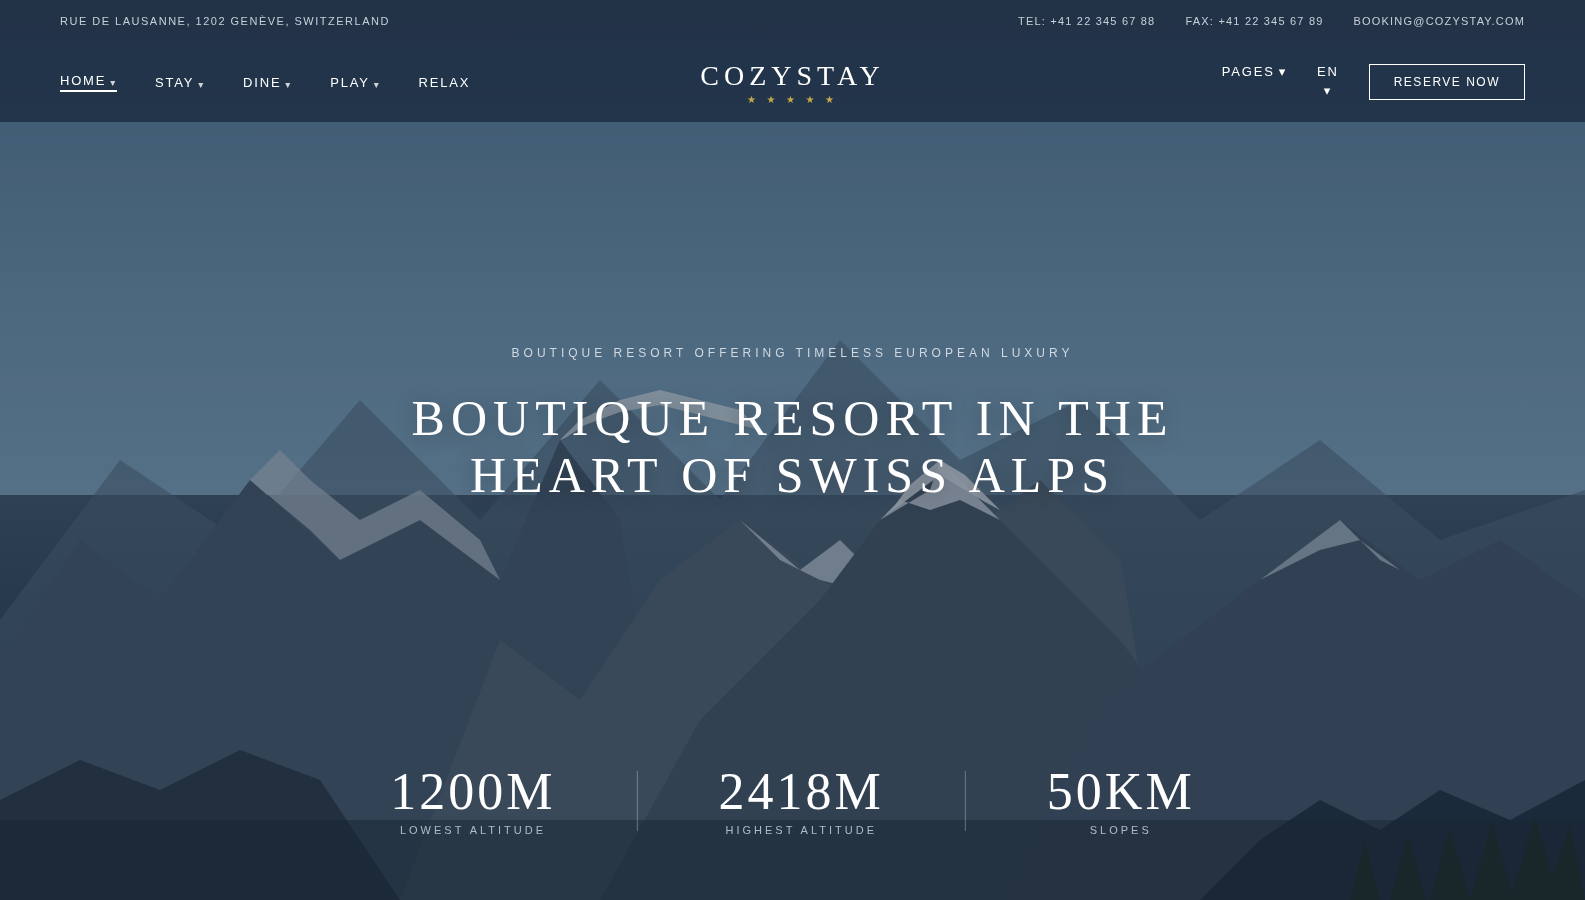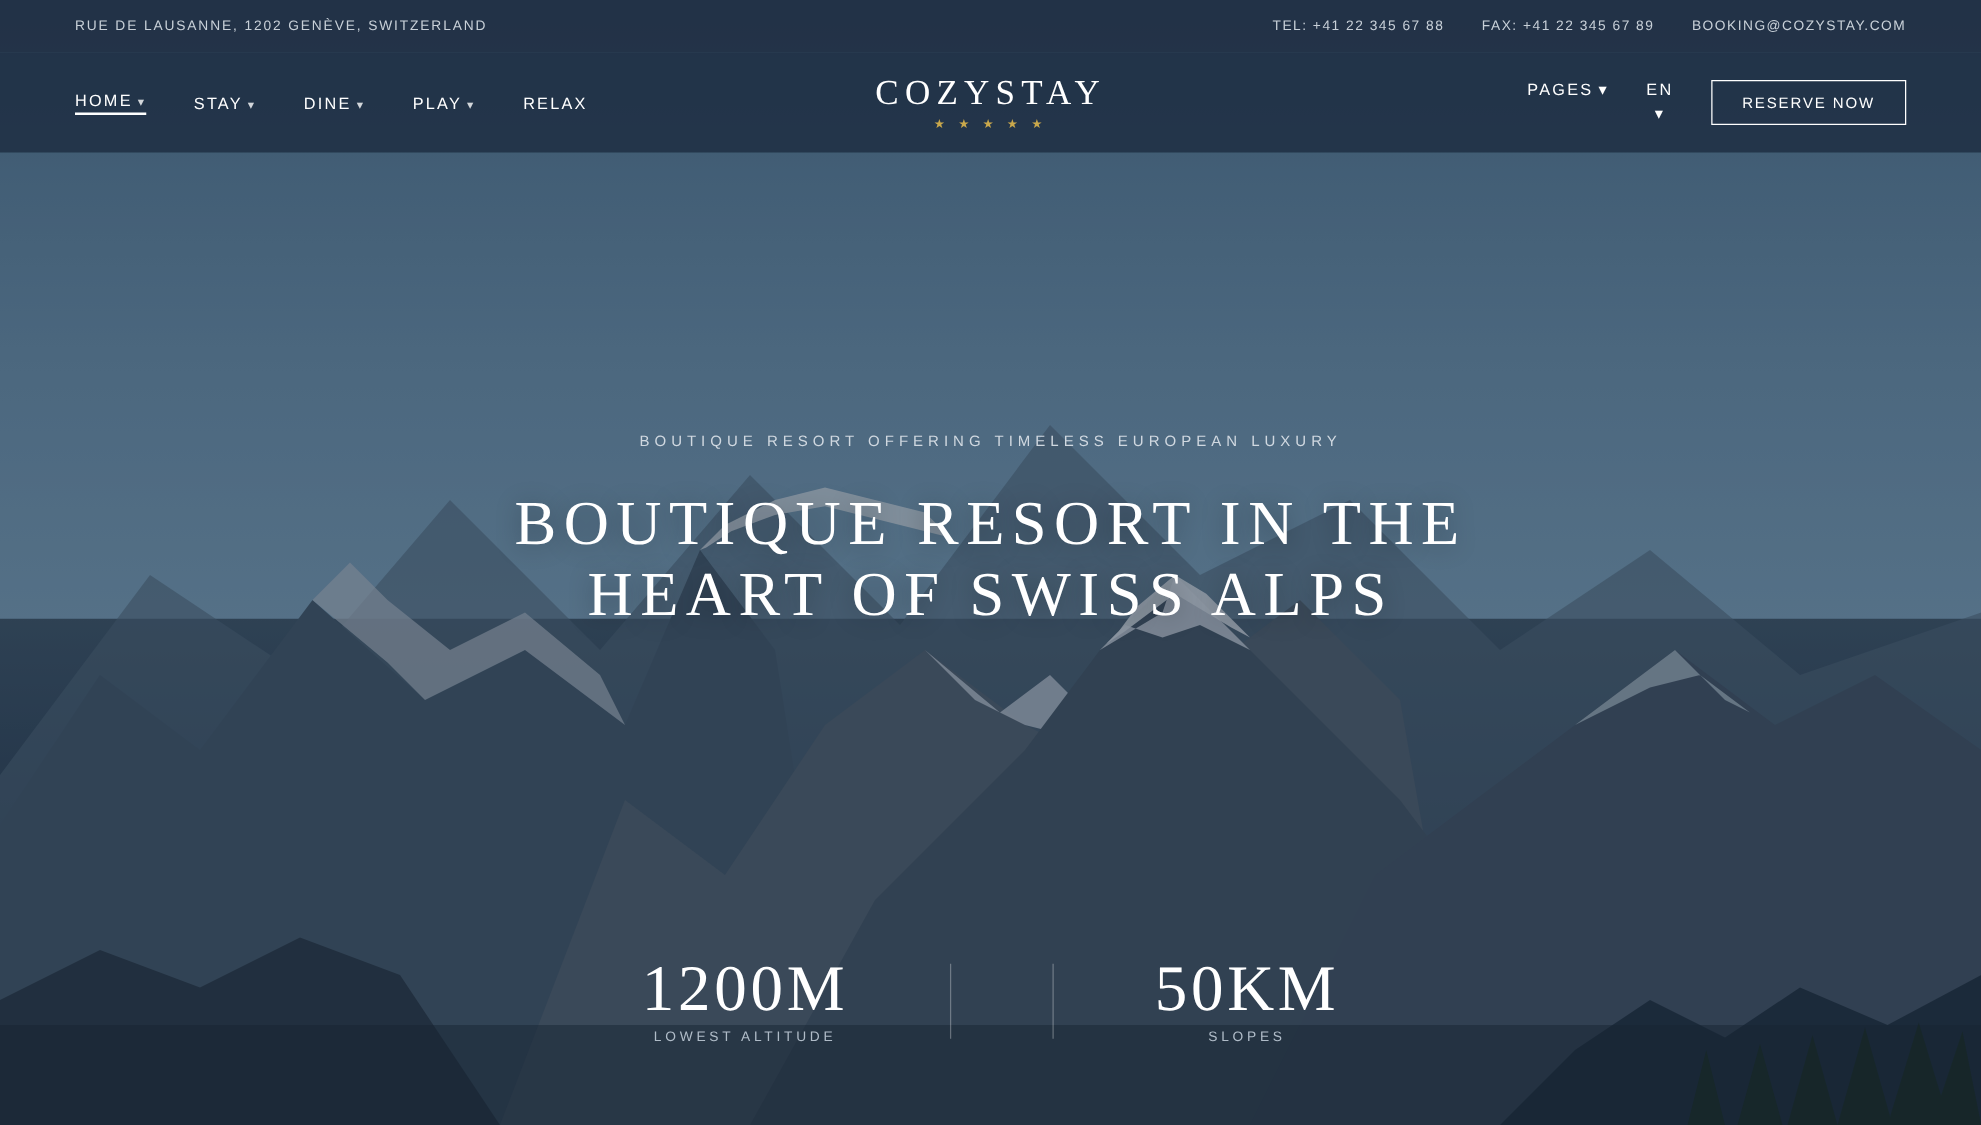--- a/index.html
+++ b/index.html
@@ -356,20 +356,24 @@
       <span>Heart of Swiss Alps</span>
     </h1>
   </div>
 
   <div class="stats-bar">
     <div class="stat-item">
       <div class="stat-value">1200M</div>
       <div class="stat-label">Lowest Altitude</div>
     </div>
     <div class="stat-divider"></div>
+    <div class="stat-item">
+      <div class="stat-value">2418M</div>
+      <div class="stat-label">Highest Altitude</div>
+    </div>
     <div class="stat-divider"></div>
     <div class="stat-item">
       <div class="stat-value">50KM</div>
       <div class="stat-label">Slopes</div>
     </div>
   </div>
 </div>
 
 <div class="top-bar">
   <span class="top-bar-address">Rue de Lausanne, 1202 Genève, Switzerland</span>

